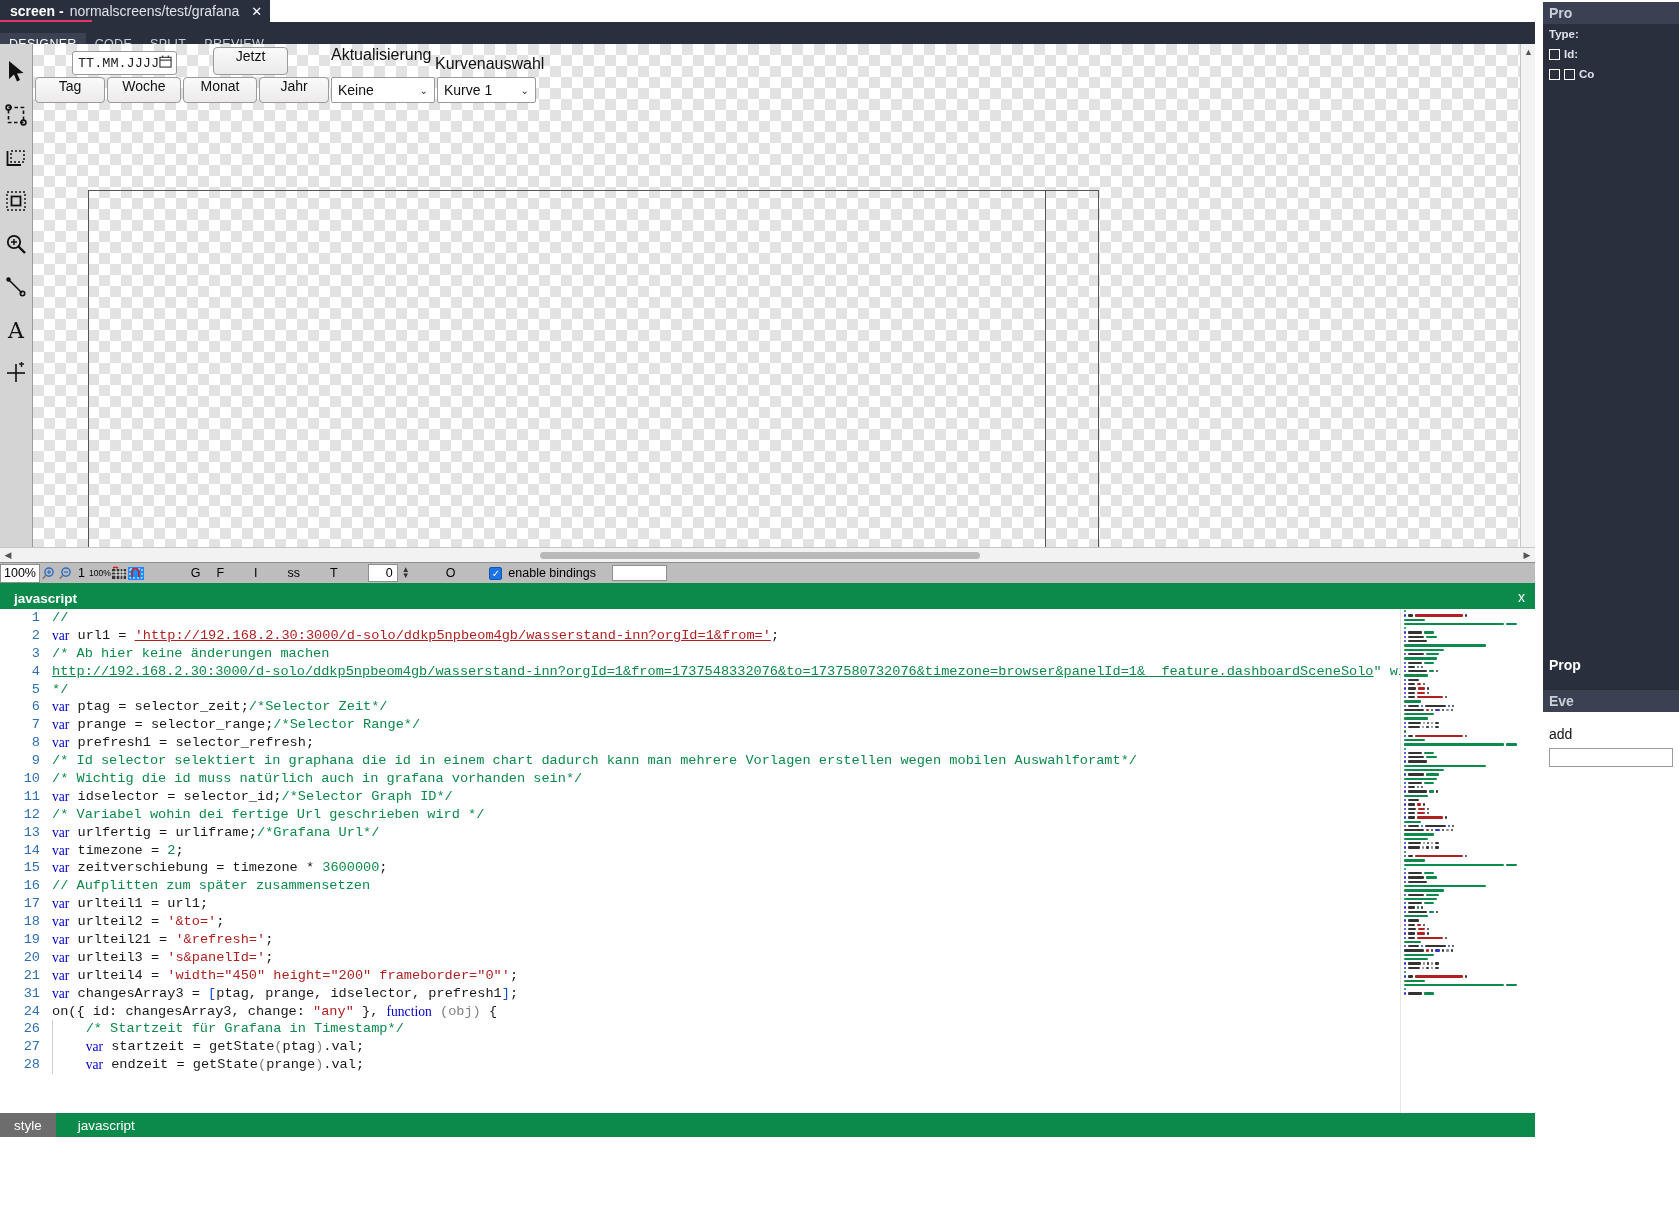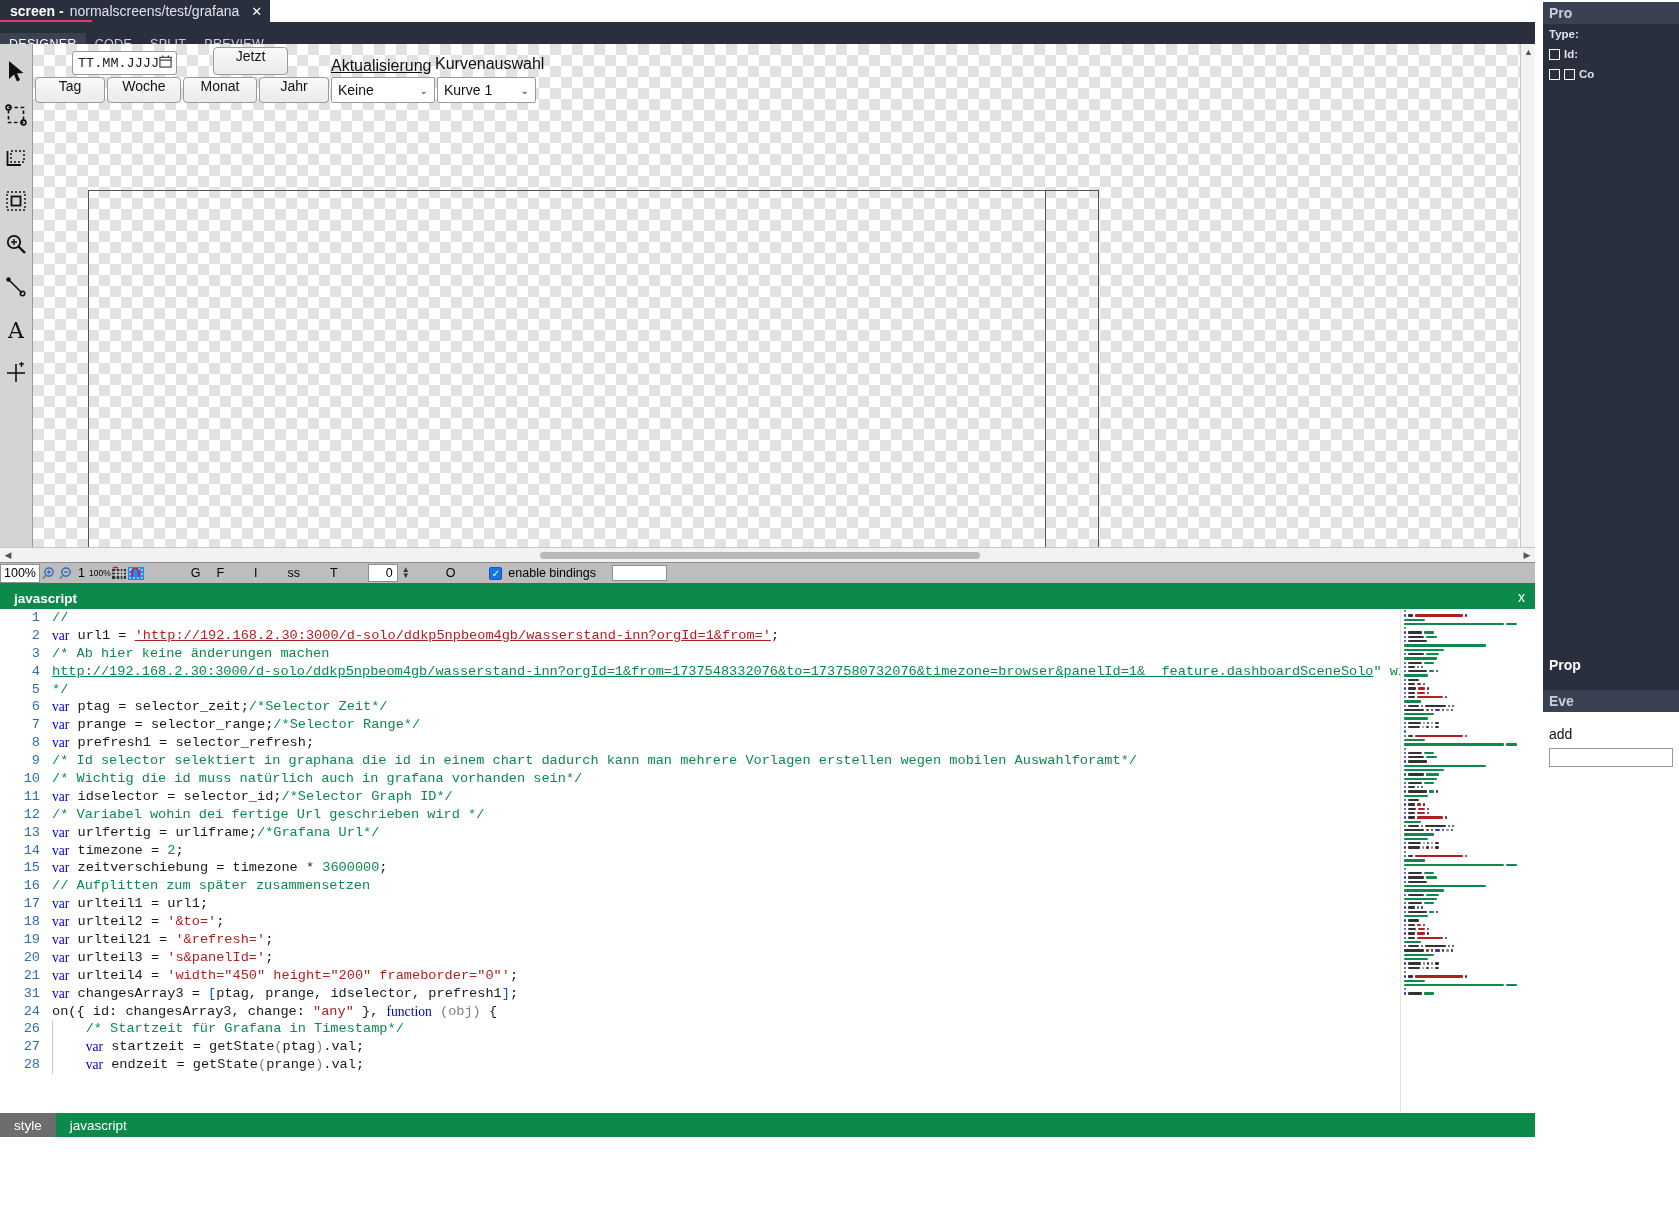--- a/index.html
+++ b/index.html
@@ -177,21 +177,21 @@
   .minimap{
     position:absolute; right:0; top:22px; width:135px; height:508px;
     background:#ffffff; border-left:1px solid #e3e3e3; overflow:hidden;
   }
   .mm-row{ height:4.3px; display:flex; align-items:center; padding-left:3px; gap:2px;}
   .mm-b{ height:2.3px; border-radius:1px; }
 
   
   .bottabs{
     position:absolute; left:0; top:1113px; width:1535px; height:24px;
-    background:#0b8a4b; display:flex; align-items:flex-end; gap:0;
+    background:#0b8a4b; display:flex; align-items:flex-end; gap:8px;
   }
   .bt{
     height:24px; padding:0 14px; font-size:13.5px; color:#ffffff;
     display:flex;align-items:center; cursor:pointer; background:#6d6d6d;
   }
   .bt.active{ background:#0b8a4b; font-weight:normal; color:#ffffff;}
   .botfill{
     position:absolute; left:0; top:1137px; width:1535px; height:87px; background:#ffffff;
   }
 
@@ -302,21 +302,21 @@
           <rect x="1" y="2.5" width="12" height="10.5" fill="none" stroke="#333" stroke-width="1.2"></rect>
           <line x1="1" y1="5.5" x2="13" y2="5.5" stroke="#333" stroke-width="1.2"></line>
           <line x1="4" y1="0.6" x2="4" y2="3" stroke="#333" stroke-width="1.2"></line>
           <line x1="10" y1="0.6" x2="10" y2="3" stroke="#333" stroke-width="1.2"></line>
         </svg>
       </span>
     </div>
 
     <div class="btn canvas-ctl" style="left:180px; top:3px; width:75px; height:28px;">Jetzt</div>
 
-    <div class="clabel canvas-ctl" style="left:298px; top:13px;text-decoration:underline;">Aktualisierung</div>
+    <div class="clabel canvas-ctl" style="left:298px; top:2px;">Aktualisierung</div>
     <div class="clabel canvas-ctl" style="left:402px; top:11px;">Kurvenauswahl</div>
 
     <div class="btn canvas-ctl" style="left:2px; top:33px; width:70px; height:26px;">Tag</div>
     <div class="btn canvas-ctl" style="left:74px; top:33px; width:74px; height:26px;">Woche</div>
     <div class="btn canvas-ctl" style="left:150px; top:33px; width:74px; height:26px;">Monat</div>
     <div class="btn canvas-ctl" style="left:226px; top:33px; width:70px; height:26px;">Jahr</div>
 
     <div class="sel canvas-ctl" style="left:298px; top:33px; width:104px; height:26px;">
       <span>Keine</span>
       <span class="car">⌄</span>

